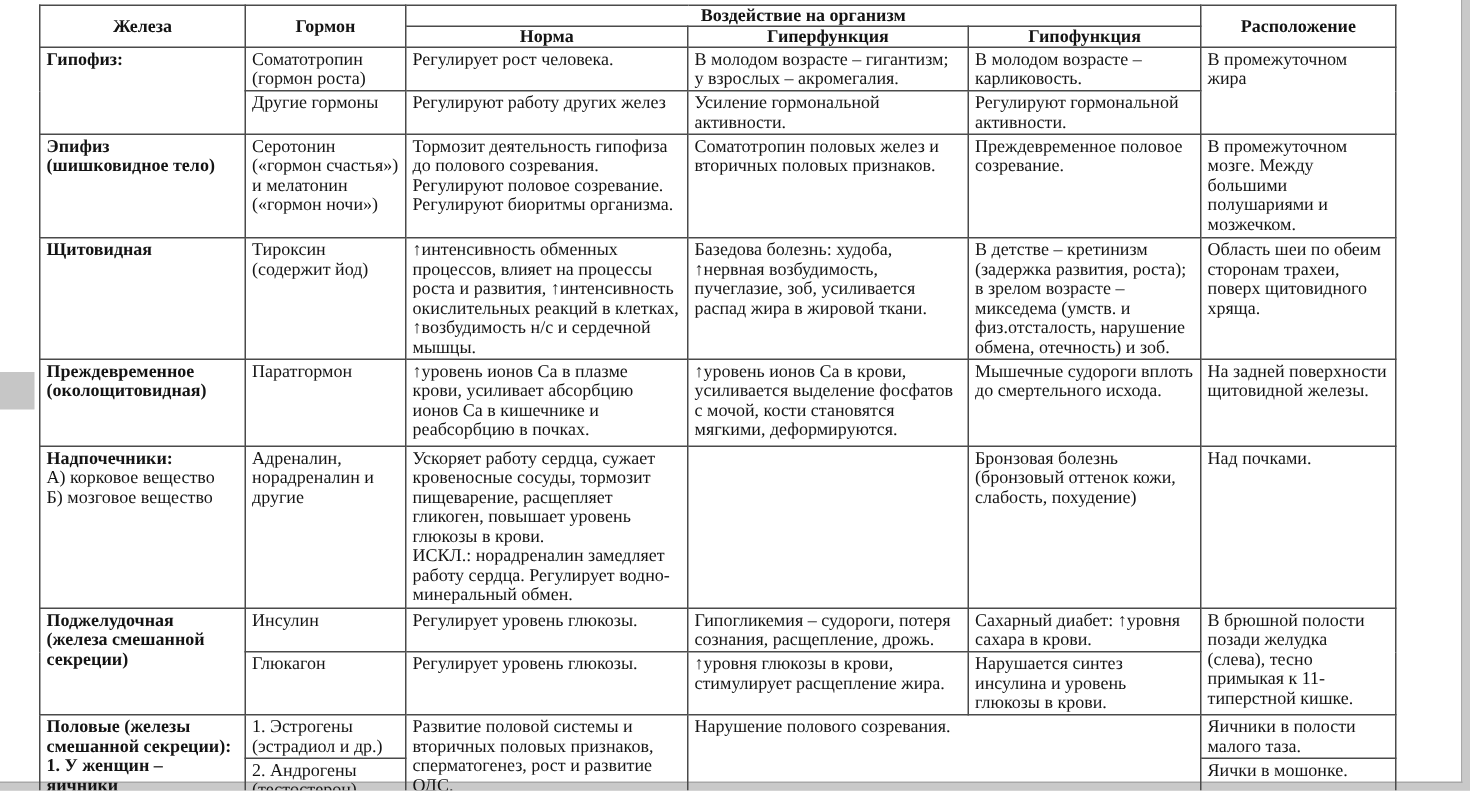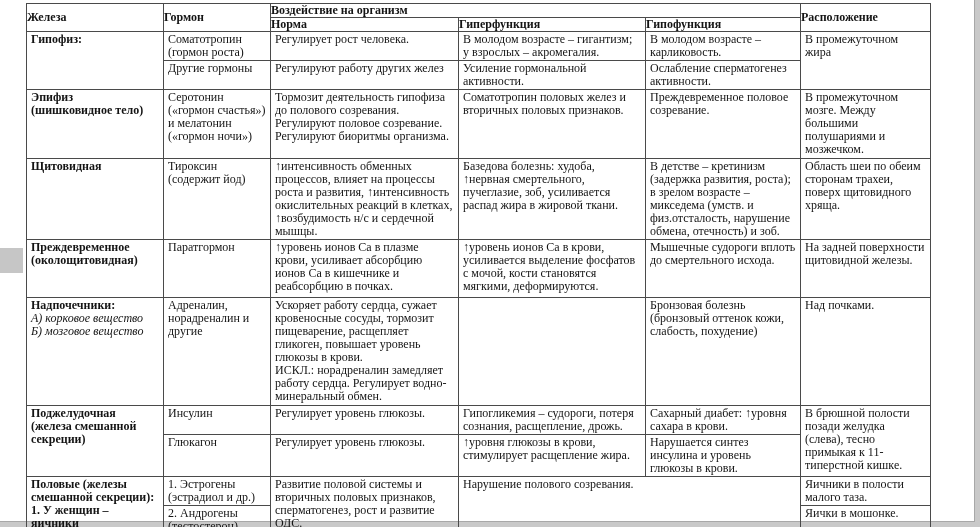--- a/index.html
+++ b/index.html
@@ -4,23 +4,23 @@
 <style>
   html,body{margin:0;padding:0;background:#c9c9c9;}
   #screen{position:relative;width:980px;height:527px;overflow:hidden;background:#c9c9c9;
           font-family:"Liberation Serif","DejaVu Serif",serif;color:#141414;}
   #page{position:absolute;left:0;top:0;width:974px;height:521px;background:#ffffff;
         border-right:1px solid #a8a8a8;border-bottom:1px solid #a8a8a8;}
   #left-marker{position:absolute;left:0;top:248px;width:23px;height:25px;background:#c6c6c6;}
   table.tbl{position:absolute;left:26px;top:3px;width:904px;border-collapse:collapse;table-layout:fixed;}
   .tbl th,.tbl td{border:1px solid #4a4a4a;vertical-align:top;padding:1px 4px;
         font-size:12px;line-height:13px;white-space:pre-line;overflow:hidden;text-align:left;}
-  .tbl th{font-weight:bold;text-align:left;vertical-align:middle;padding:0 0;}
+  .tbl th{font-weight:bold;text-align:center;vertical-align:middle;padding:0 0;}
   .gland{font-weight:bold;}
-  .italic{font-style:italic;font-weight:normal;}
+  .italic{font-weight:normal;}
   .center{text-align:center;}
 </style>
 </head>
 <body>
 
 <div id="screen">
   <div id="page">
 
     <table class="tbl">
       <colgroup>
@@ -51,21 +51,21 @@
 (гормон роста)</td>
         <td>Регулирует рост человека.</td>
         <td>В молодом возрасте – гигантизм; у взрослых – акромегалия.</td>
         <td>В молодом возрасте – карликовость.</td>
         <td rowspan="2">В промежуточном жира</td>
       </tr>
       <tr style="height:26px">
         <td>Другие гормоны</td>
         <td>Регулируют работу других желез</td>
         <td>Усиление гормональной активности.</td>
-        <td>Ослабление сперматогенез активности.</td>
+        <td>Регулируют гормональной активности.</td>
       </tr>
 
       <tr style="height:69px">
         <td class="gland">Эпифиз
 (шишковидное тело)</td>
         <td>Серотонин
 («гормон счастья»)
 и мелатонин
 («гормон ночи»)</td>
         <td>Тормозит деятельность гипофиза до полового созревания.
@@ -74,21 +74,21 @@
         <td>Соматотропин половых желез и вторичных половых признаков.</td>
         <td>Преждевременное половое созревание.</td>
         <td>В промежуточном мозге. Между большими полушариями и мозжечком.</td>
       </tr>
 
       <tr style="height:79px">
         <td class="gland">Щитовидная</td>
         <td>Тироксин
 (содержит йод)</td>
         <td>↑интенсивность обменных процессов, влияет на процессы роста и развития, ↑интенсивность окислительных реакций в клетках, ↑возбудимость н/с и сердечной мышцы.</td>
-        <td>Базедова болезнь: худоба, ↑нервная смертельного, пучеглазие, зоб, усиливается распад жира в жировой ткани.</td>
+        <td>Базедова болезнь: худоба, ↑нервная возбудимость, пучеглазие, зоб, усиливается распад жира в жировой ткани.</td>
         <td>В детстве – кретинизм (задержка развития, роста); в зрелом возрасте – микседема (умств. и физ.отсталость, нарушение обмена, отечность) и зоб.</td>
         <td>Область шеи по обеим сторонам трахеи, поверх щитовидного хряща.</td>
       </tr>
 
       <tr style="height:58px">
         <td class="gland">Преждевременное
 (околощитовидная)</td>
         <td>Паратгормон</td>
         <td>↑уровень ионов Са в плазме крови, усиливает абсорбцию ионов Са в кишечнике и реабсорбцию в почках.</td>
         <td>↑уровень ионов Са в крови, усиливается выделение фосфатов с мочой, кости становятся мягкими, деформируются.</td>

